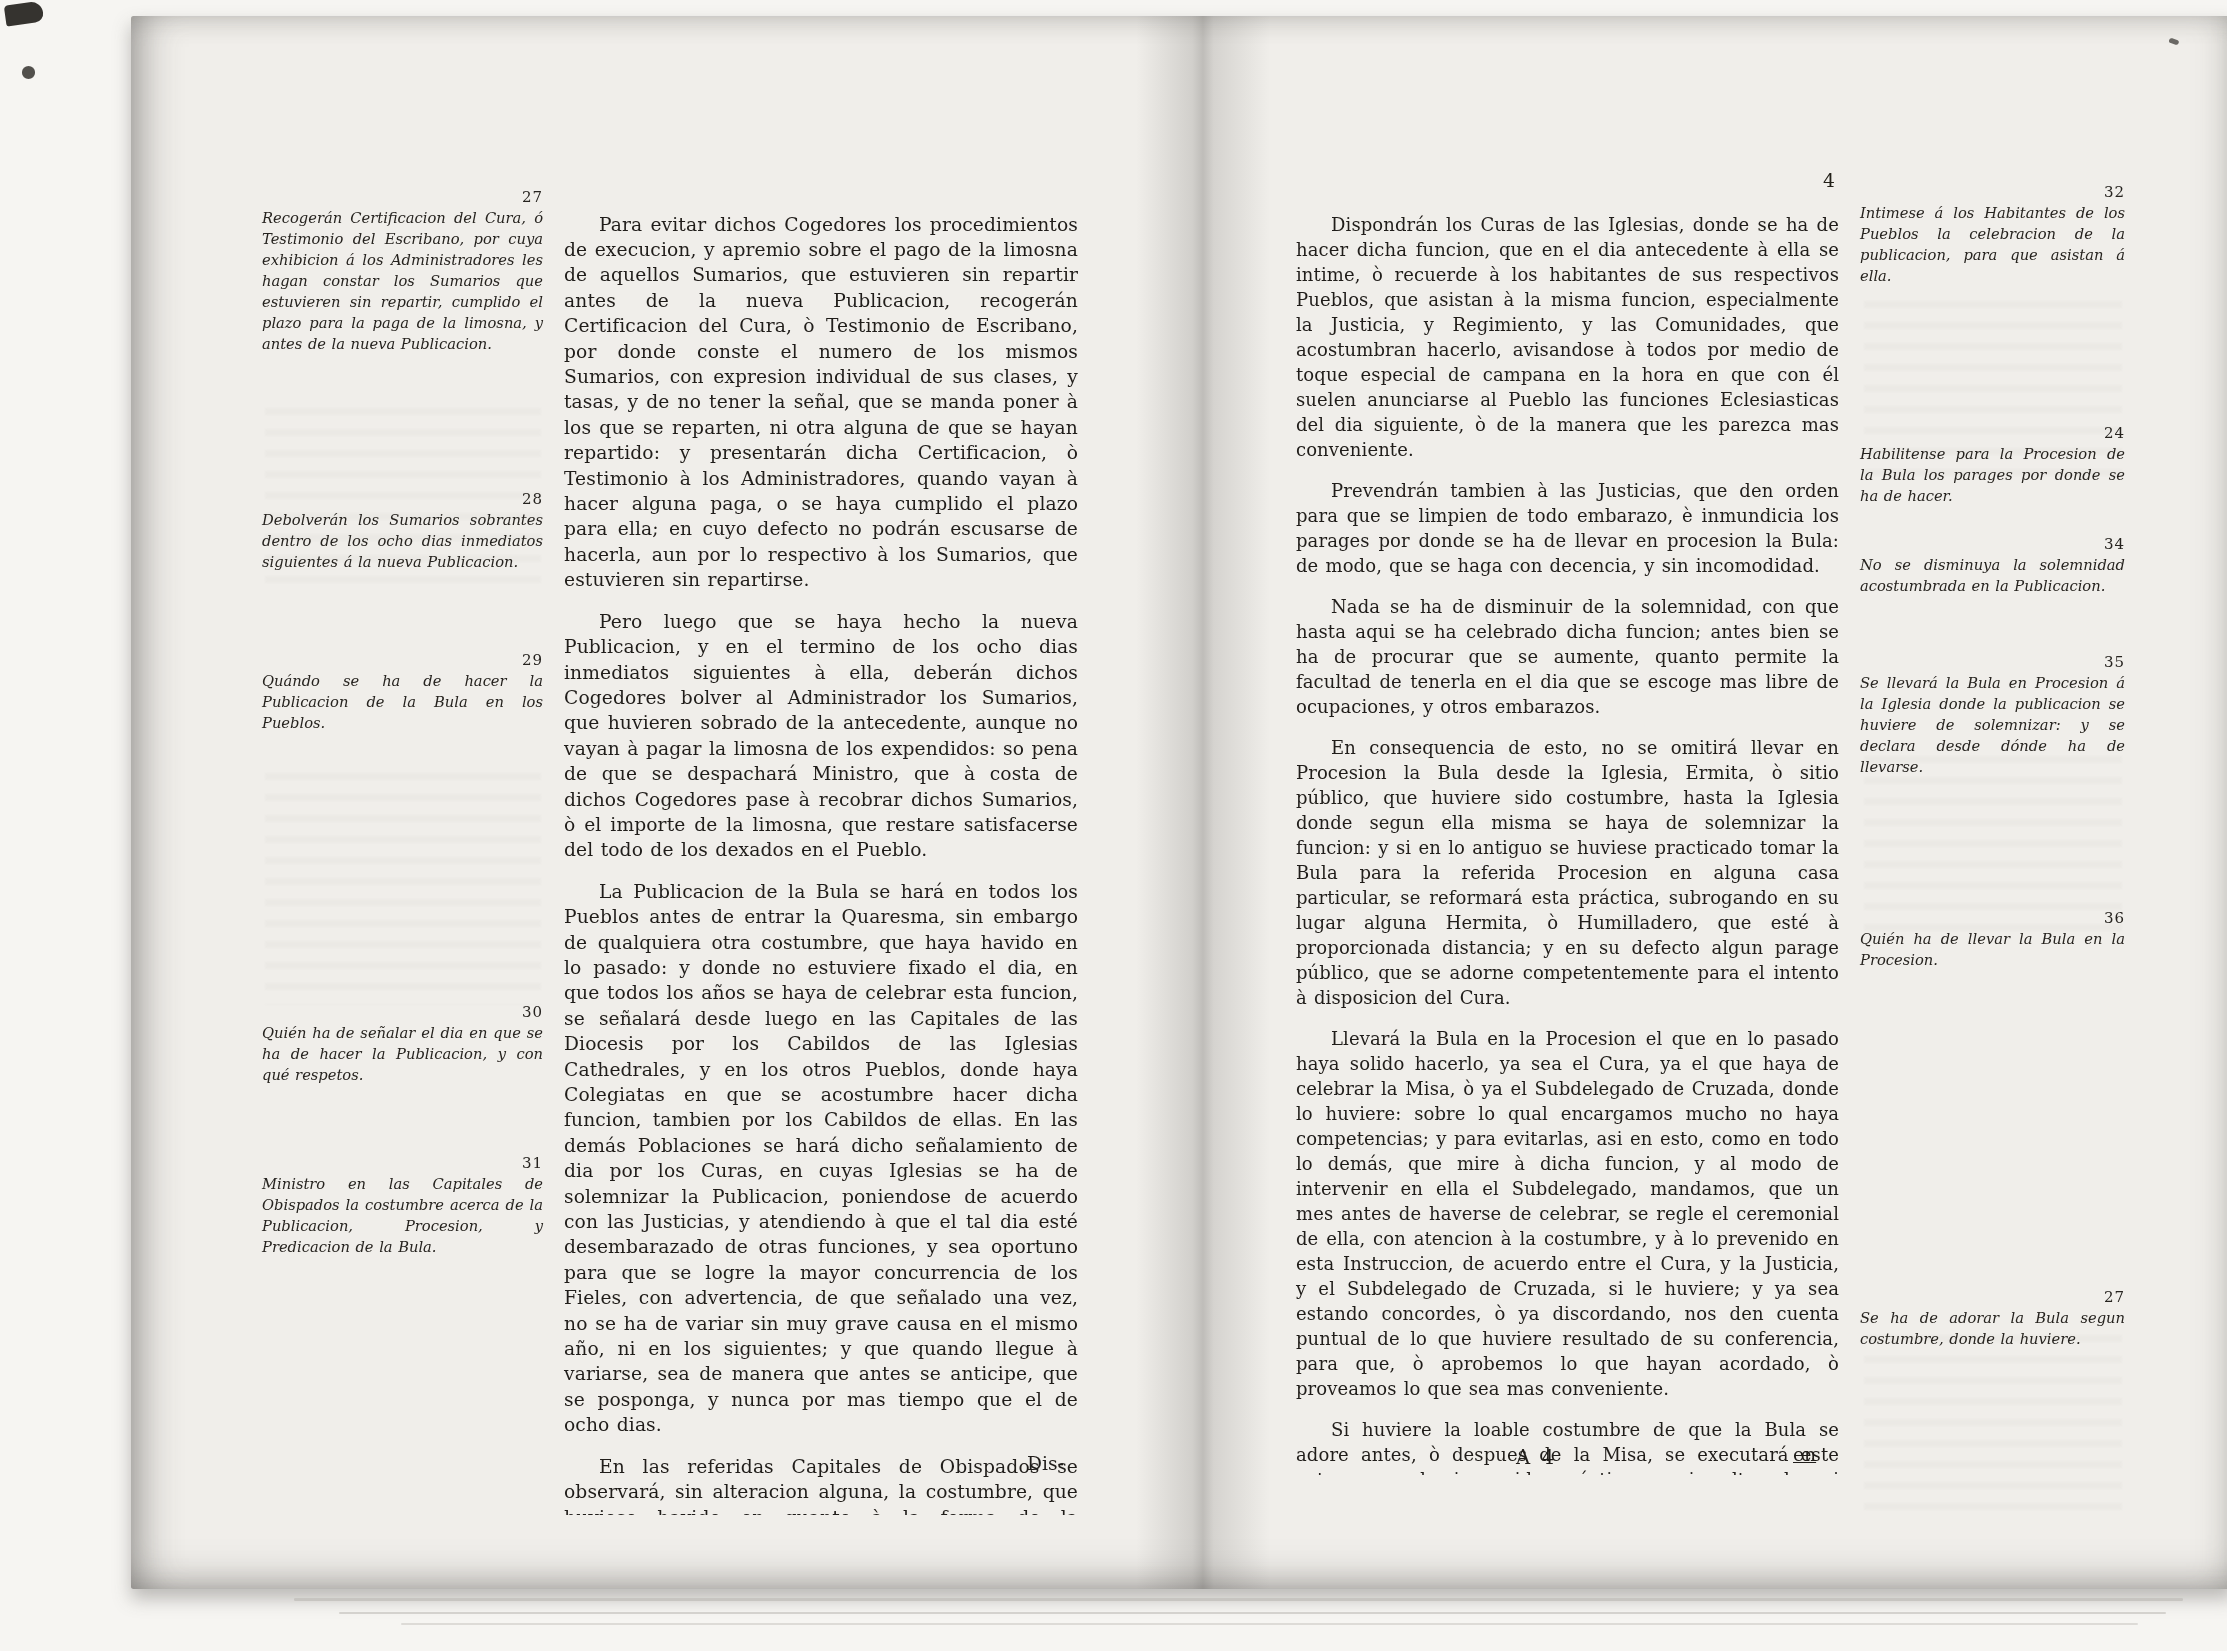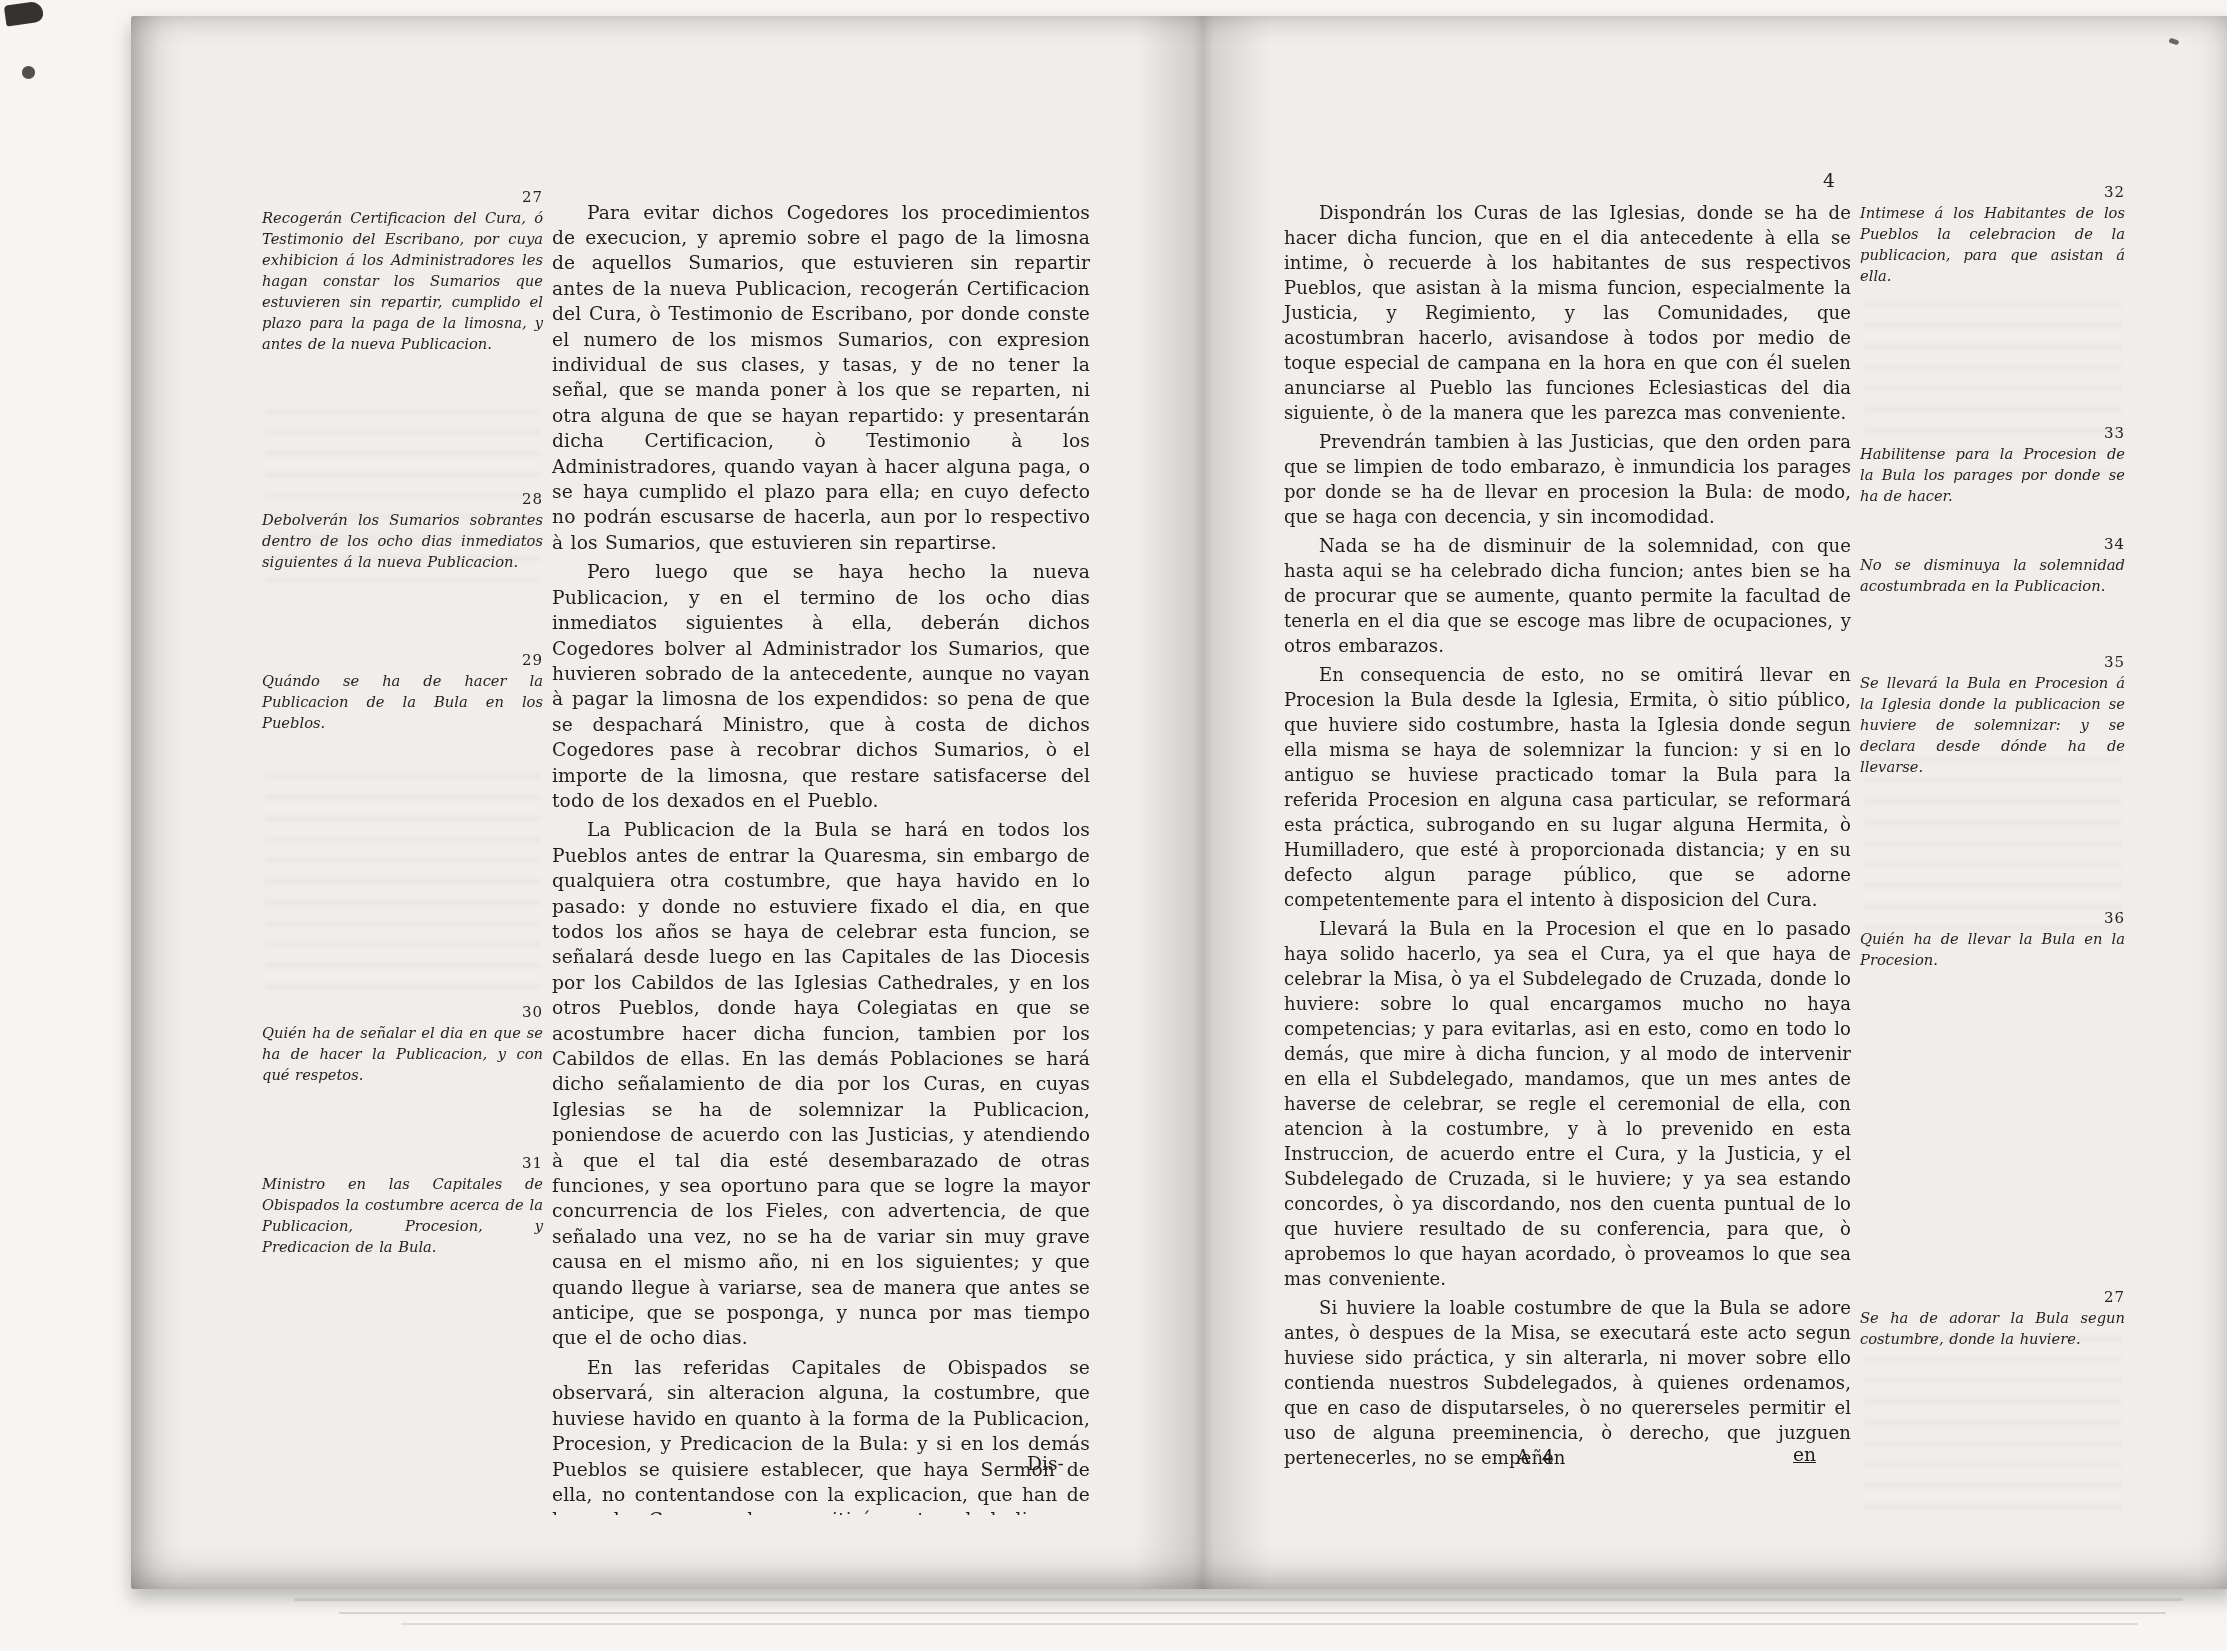--- a/index.html
+++ b/index.html
@@ -24,21 +24,21 @@
     position:absolute;left:1005px;top:0;width:134px;height:100%;
     background:linear-gradient(to right,rgba(0,0,0,0) 0%,rgba(50,48,45,.16) 42%,rgba(50,48,45,.26) 50%,rgba(50,48,45,.14) 58%,rgba(0,0,0,0) 100%);
     pointer-events:none;
   }
   
   .main-col{position:absolute;color:#201d1a;text-align:justify;}
   .main-left{left:417px;top:180px;width:546px;height:1319px;overflow:hidden;
     font-size:18.7px;line-height:25.4px;letter-spacing:0.1px;word-spacing:1.3px;}
   .main-right{left:1149px;top:180px;width:575px;height:1279px;overflow:hidden;
     font-size:18px;line-height:25px;letter-spacing:0.1px;word-spacing:1.3px;}
-  .main-col p{margin:4px;text-indent:35px;}
+  .main-col p{margin:16px;text-indent:35px;}
   .mnote{
     position:absolute;color:#26231f;
     font-style:italic;font-size:14.7px;line-height:21px;
     text-align:justify;word-spacing:0.9px;
   }
   .mnote .num{
     font-style:normal;text-align:right;font-size:15px;line-height:18px;
     margin-bottom:1.8px;letter-spacing:0.9px;
   }
   .notes-left-col{left:131px;width:281px;}
@@ -122,21 +122,21 @@
       <p>En consequencia de esto, no se omitirá llevar en Procesion la Bula desde la Iglesia, Ermita, ò sitio público, que huviere sido costumbre, hasta la Iglesia donde segun ella misma se haya de solemnizar la funcion: y si en lo antiguo se huviese practicado tomar la Bula para la referida Procesion en alguna casa particular, se reformará esta práctica, subrogando en su lugar alguna Hermita, ò Humilladero, que esté à proporcionada distancia; y en su defecto algun parage público, que se adorne competentemente para el intento à disposicion del Cura.</p>
       <p>Llevará la Bula en la Procesion el que en lo pasado haya solido hacerlo, ya sea el Cura, ya el que haya de celebrar la Misa, ò ya el Subdelegado de Cruzada, donde lo huviere: sobre lo qual encargamos mucho no haya competencias; y para evitarlas, asi en esto, como en todo lo demás, que mire à dicha funcion, y al modo de intervenir en ella el Subdelegado, mandamos, que un mes antes de haverse de celebrar, se regle el ceremonial de ella, con atencion à la costumbre, y à lo prevenido en esta Instruccion, de acuerdo entre el Cura, y la Justicia, y el Subdelegado de Cruzada, si le huviere; y ya sea estando concordes, ò ya discordando, nos den cuenta puntual de lo que huviere resultado de su conferencia, para que, ò aprobemos lo que hayan acordado, ò proveamos lo que sea mas conveniente.</p>
       <p>Si huviere la loable costumbre de que la Bula se adore antes, ò despues de la Misa, se executará este acto segun huviese sido práctica, y sin alterarla, ni mover sobre ello contienda nuestros Subdelegados, à quienes ordenamos, que en caso de disputarseles, ò no quererseles permitir el uso de alguna preeminencia, ò derecho, que juzguen pertenecerles, no se empeñen</p>
     </div>
 
     <div class="mnote notes-right-col" style="left:1729px;width:265px;top:167px;">
       <div class="num">32</div>
       <div>Intimese á los Habitantes de los Pueblos la celebracion de la publicacion, para que asistan á ella.</div>
     </div>
     <div class="mnote notes-right-col" style="left:1729px;width:265px;top:408px;">
-      <div class="num">33</div>
+      <div class="num">24</div>
       <div>Habilitense para la Procesion de la Bula los parages por donde se ha de hacer.</div>
     </div>
     <div class="mnote notes-right-col" style="left:1729px;width:265px;top:519px;">
       <div class="num">34</div>
       <div>No se disminuya la solemnidad acostumbrada en la Publicacion.</div>
     </div>
     <div class="mnote notes-right-col" style="left:1729px;width:265px;top:637px;">
       <div class="num">35</div>
       <div>Se llevará la Bula en Procesion á la Iglesia donde la publicacion se huviere de solemnizar: y se declara desde dónde ha de llevarse.</div>
     </div>

